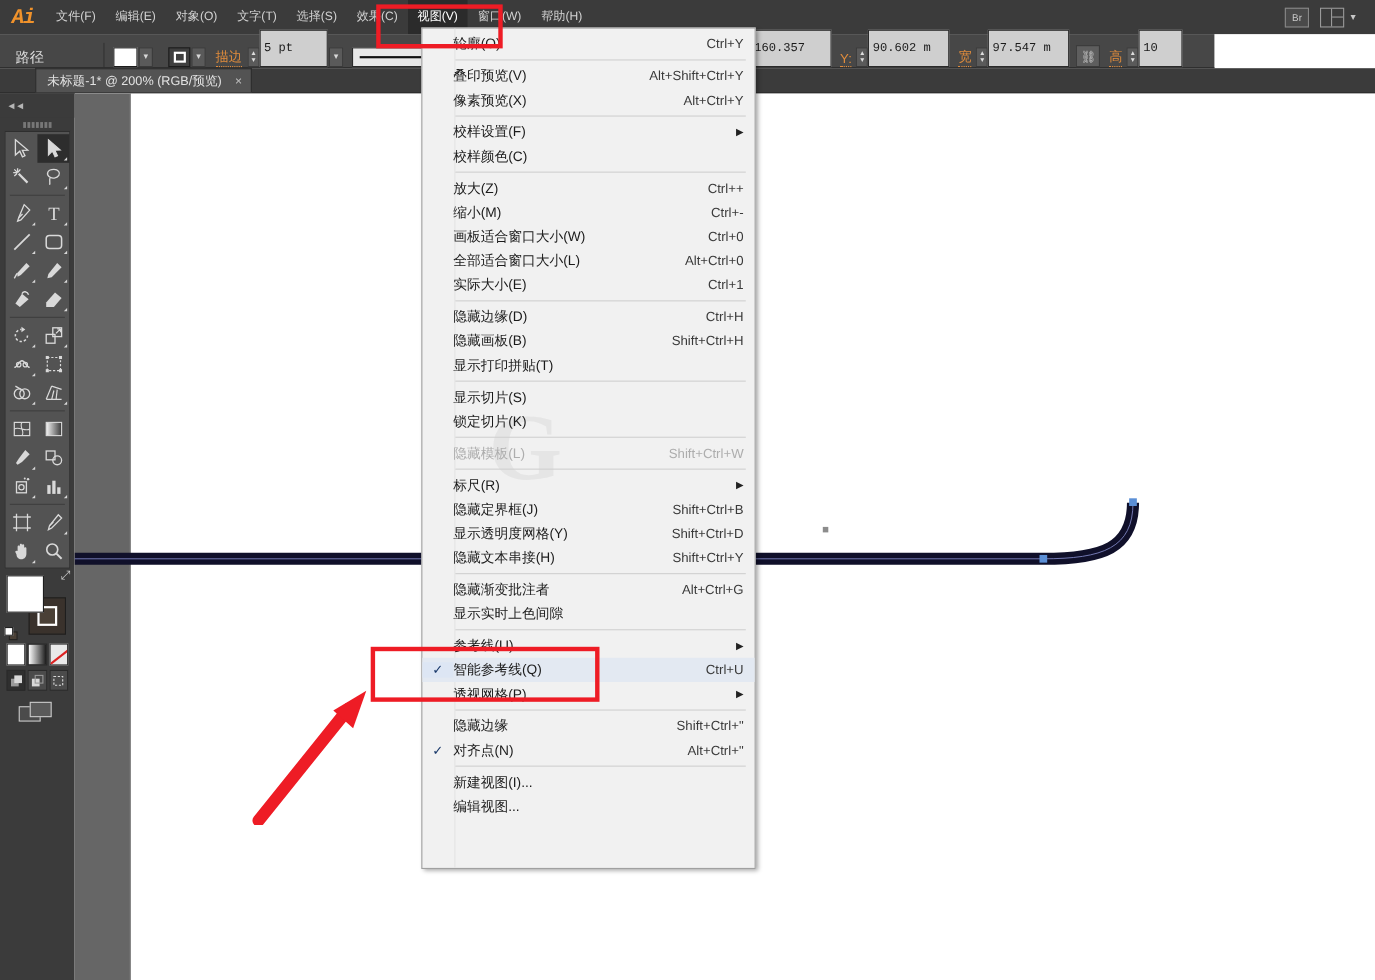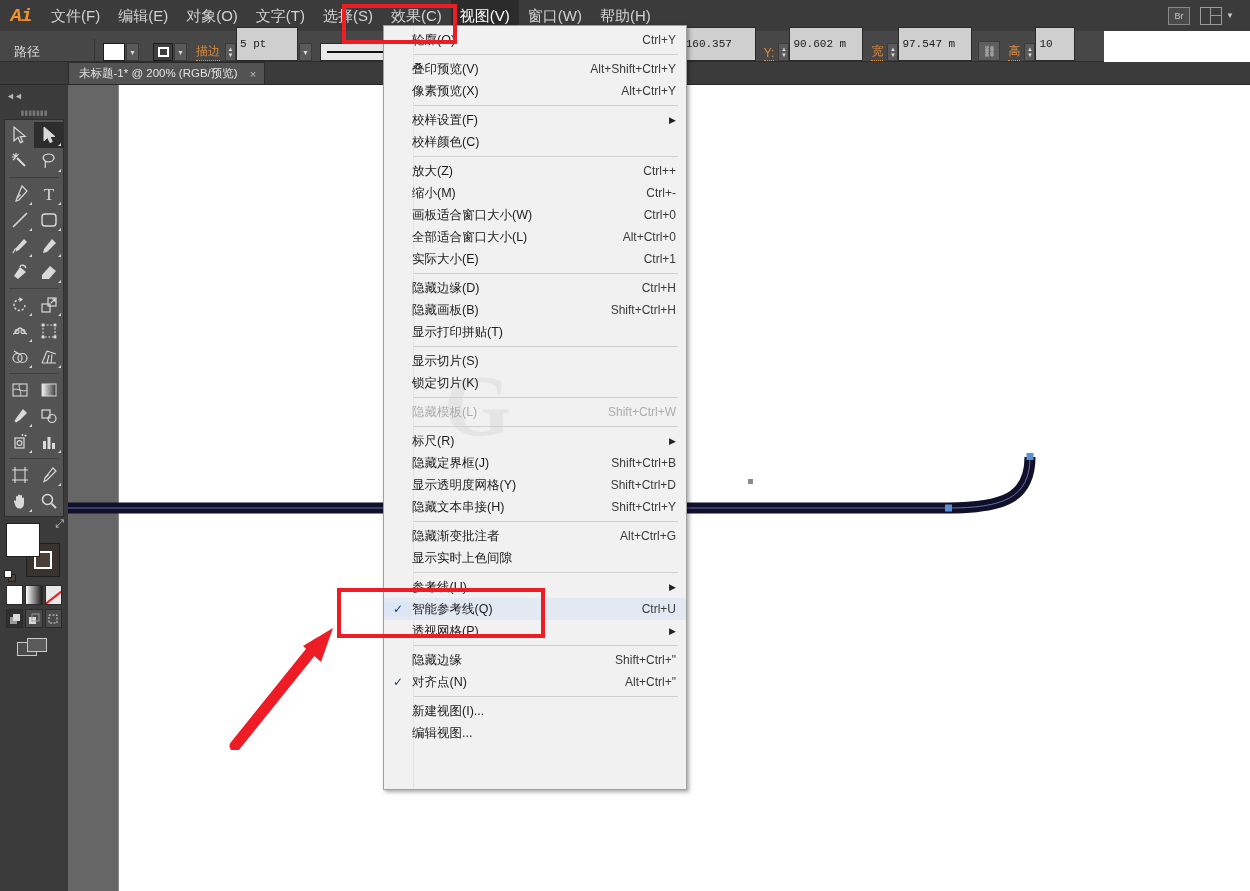--- a/index.html
+++ b/index.html
@@ -18,21 +18,21 @@
     background:#3b3b3b;
     display:flex; align-items:center;
   }
   .ai-logo{
     width:42px; height:31px; display:flex; align-items:center; justify-content:center;
     color:#f0922b; font-size:19px; font-weight:bold; font-style:italic;
     font-family:Liberation Mono, monospace; letter-spacing:-1px;
   }
   .menu-item{
     padding:0 9px; height:31px; line-height:31px; color:#d2d2d2;
-    font-size:15px; white-space:nowrap; cursor:default;
+    font-size:11px; white-space:nowrap; cursor:default;
   }
   .menu-item.active{ background:#2b2b2b; color:#ffffff; }
   .mb-spacer{ flex:1 1 auto; }
   .mb-icon{
     width:22px; height:18px; border:1px solid #888; color:#c8c8c8;
     font-size:9px; display:flex; align-items:center; justify-content:center;
     margin-right:10px; background:#4a4a4a;
   }
   .mb-icon2{
     width:22px; height:18px; border:1px solid #9a9a9a; margin-right:4px;
@@ -98,21 +98,21 @@
     display:flex;align-items:center;justify-content:center;color:#cfcfcf;font-size:11px;
     margin-left:6px;
   }
 
   
   .tabbar{
     position:absolute; left:0; top:62px; width:1250px; height:23px;
     background:#3b3b3b; border-bottom:1px solid #272727; display:flex; align-items:flex-end;
   }
   .doctab{
-    margin-left:68px; height:22px; background:#535353; border:1px solid #2b2b2b; border-bottom:none;
+    margin-left:32px; height:22px; background:#535353; border:1px solid #2b2b2b; border-bottom:none;
     color:#e2e2e2; font-size:11.5px; display:flex; align-items:center; padding:0 8px 0 10px;
   }
   .doctab .x{ margin-left:12px; color:#bdbdbd; font-size:11px;}
 
   
   .toolpanel{
     position:absolute; left:0; top:85px; width:68px; height:806px;
     background:#3b3b3b;
   }
   .tp-head{

